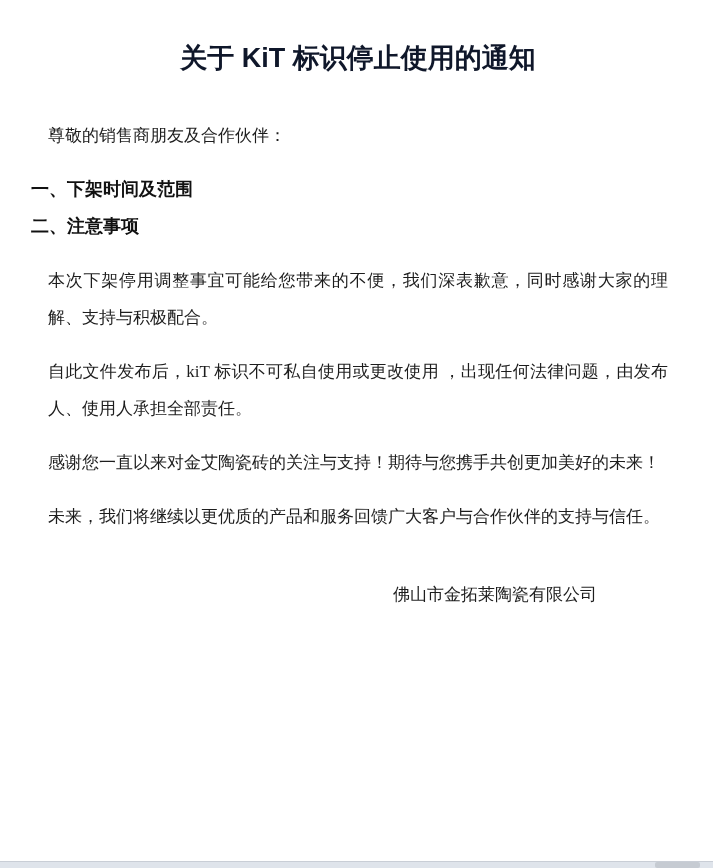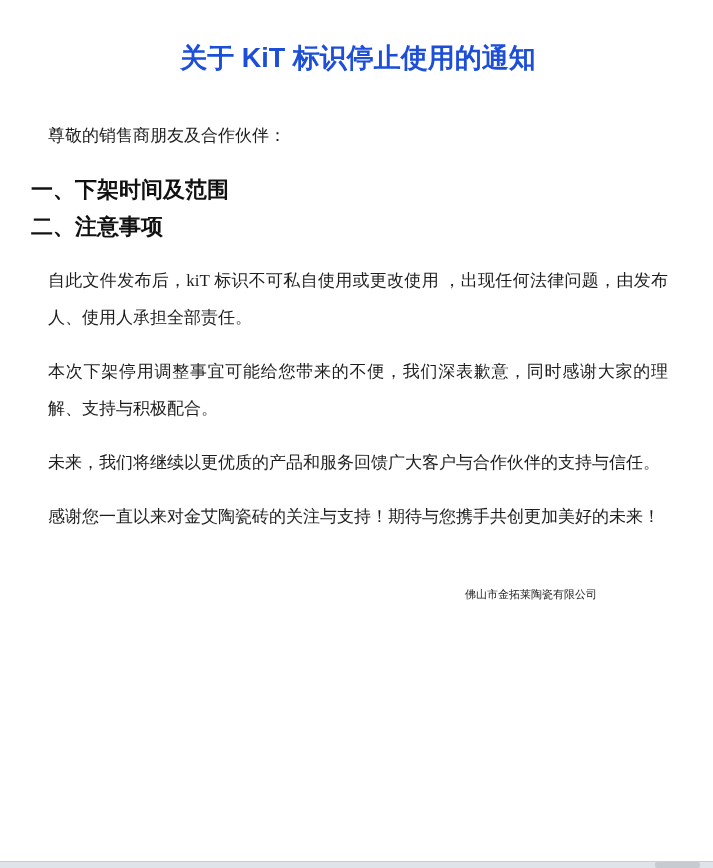--- a/index.html
+++ b/index.html
@@ -17,47 +17,47 @@
   }
   .doc {
     padding: 40px 28px 0 31px;
     font-size: 17px;
   }
   .doc-title {
     font-family: "Liberation Sans", "DejaVu Sans", sans-serif;
     font-size: 27px;
     font-weight: 700;
     text-align: center;
-    color: #1d4ed8;
+    color: #0f172a;
     margin: 0 0 41px 0;
     line-height: 36px;
   }
   p {
     margin: 17px;
     line-height: 37px;
   }
   .section-heading {
     font-family: "Liberation Sans", "DejaVu Sans", sans-serif;
-    font-size: 22px;
+    font-size: 18px;
     font-weight: 700;
     color: #111111;
     margin: 0;
     line-height: 37px;
   }
   .justify {
     text-align: justify;
   }
   .indent {
     text-indent: 34px;
   }
   .signature {
     width: fit-content;
     margin: 41px 88px 0 auto;
     text-align: center;
-    font-size: 11px;
+    font-size: 17px;
   }
   .sig-company {
     line-height: 37px;
   }
   .sig-date {
     line-height: 41px;
   }
   .bottom-bar {
     position: absolute;
     left: 0;
@@ -86,27 +86,27 @@
 
   <p>尊敬的销售商朋友及合作伙伴：</p>
 
 
   <h2 class="section-heading">一、下架时间及范围</h2>
 
 
 
   <h2 class="section-heading">二、注意事项</h2>
 
+  <p class="justify">本次下架停用调整事宜可能给您带来的不便，我们深表歉意，同时感谢大家的理解、支持与积极配合。</p>
+
   <p class="justify">自此文件发布后，kiT 标识不可私自使用或更改使用 ，出现任何法律问题，由发布人、使用人承担全部责任。</p>
 
-  <p class="justify">本次下架停用调整事宜可能给您带来的不便，我们深表歉意，同时感谢大家的理解、支持与积极配合。</p>
+  <p>感谢您一直以来对金艾陶瓷砖的关注与支持！期待与您携手共创更加美好的未来！</p>
 
   <p>未来，我们将继续以更优质的产品和服务回馈广大客户与合作伙伴的支持与信任。</p>
-
-  <p>感谢您一直以来对金艾陶瓷砖的关注与支持！期待与您携手共创更加美好的未来！</p>
 
   <div class="signature">
     <div class="sig-company">佛山市金拓莱陶瓷有限公司</div>
   </div>
 </div>
 
 <div class="bottom-bar">
   <div class="scrollbar-corner"></div>
 </div>
 

